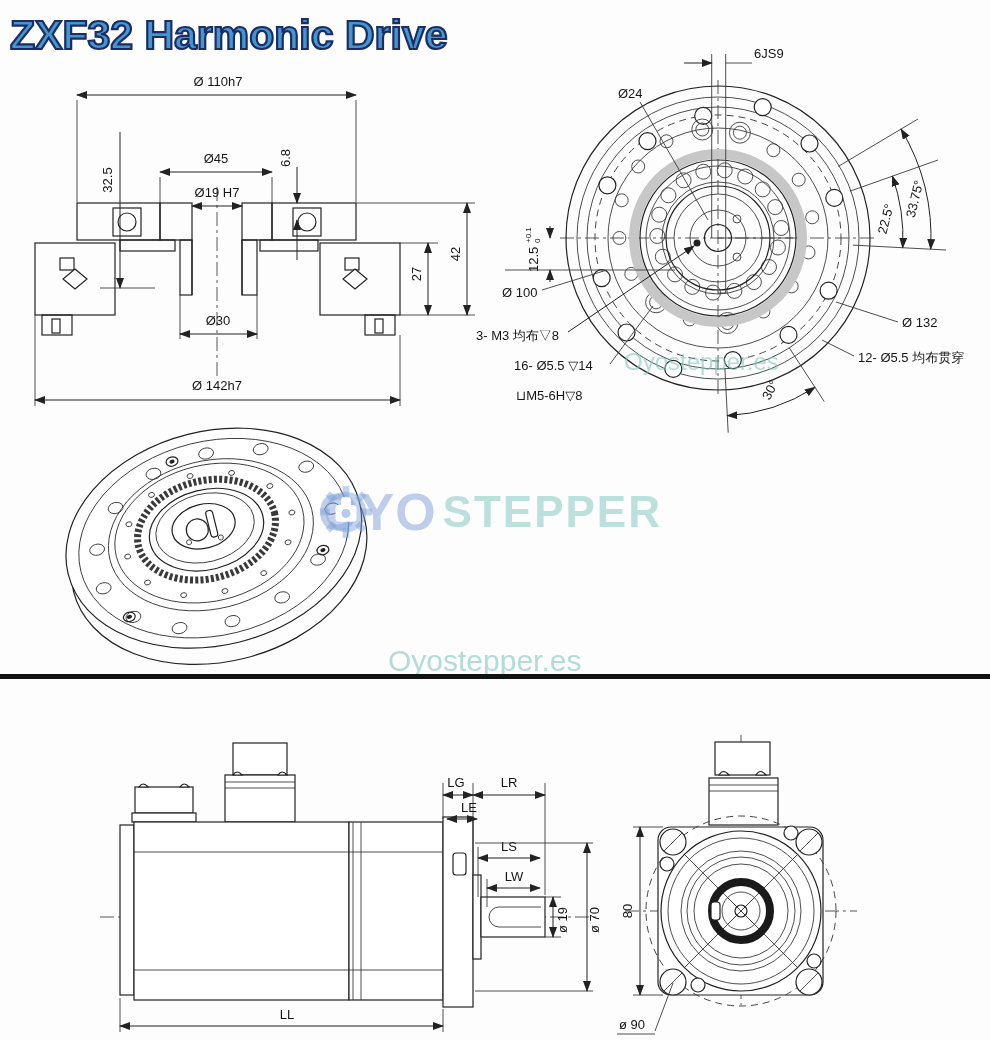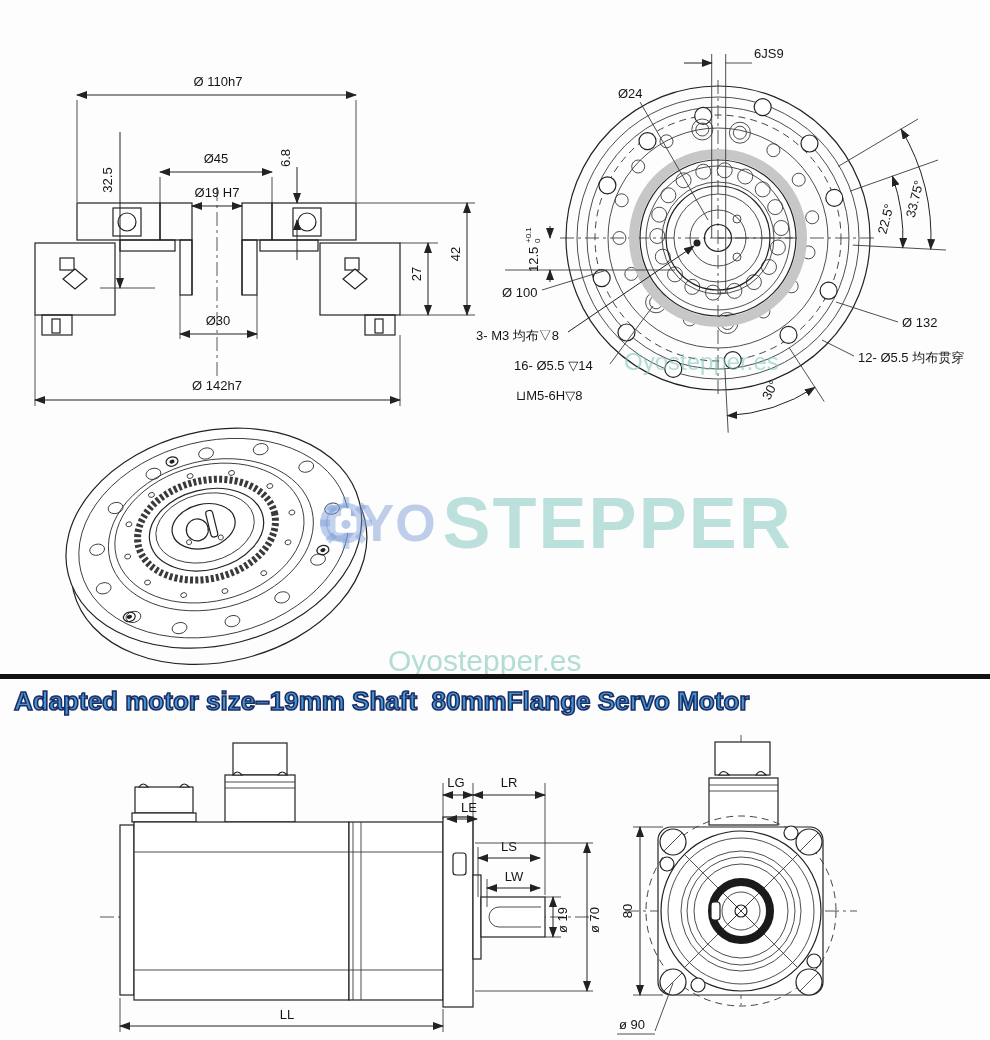--- a/index.html
+++ b/index.html
@@ -4,40 +4,41 @@
 <style>
   html,body{margin:0;padding:0;background:#ffffff;}
   #stage{position:relative;width:990px;height:1040px;background:#fdfdfd;overflow:hidden;
          font-family:"Liberation Sans",sans-serif;}
   .title{position:absolute;font-weight:800;color:#4496cf;-webkit-text-stroke:2.2px #1c2d66;
          letter-spacing:0px;white-space:pre;}
   #title1{left:10px;top:12px;font-size:41px;}
   #title2{left:14px;top:686px;font-size:26px;-webkit-text-stroke:1.6px #1c2d66;}
   .wm-row{position:absolute;left:318px;top:482px;display:flex;align-items:center;gap:6px;}
   .wm-left{font-size:52px;font-weight:800;color:rgba(125,158,216,0.50);letter-spacing:1px;}
-  .wm-right{font-size:72px;font-weight:800;color:rgba(135,201,191,0.55);letter-spacing:2px;}
+  .wm-right{font-size:44px;font-weight:800;color:rgba(135,201,191,0.55);letter-spacing:2px;}
   .wm-site{position:absolute;font-weight:400;color:rgba(130,198,188,0.60);}
   #wm-site-1{left:624px;top:348px;font-size:24px;}
   #wm-site-2{left:388px;top:644px;font-size:30px;}
   #divider{position:absolute;left:0;top:674px;width:990px;height:5px;background:#121212;}
   svg{position:absolute;overflow:visible;}
   .dim{stroke:#222;stroke-width:1;fill:none;}
   .thin{stroke:#3a3a3a;stroke-width:0.9;fill:none;}
   .part{stroke:#222;stroke-width:1.2;fill:none;}
   .cl{stroke:#444;stroke-width:0.9;fill:none;stroke-dasharray:14 4 3 4;}
   .dash{stroke:#444;stroke-width:1;fill:none;stroke-dasharray:7 5;}
   .dt{font-family:"Liberation Sans",sans-serif;font-size:13px;fill:#151515;}
   .dts{font-family:"Liberation Sans",sans-serif;font-size:8px;fill:#151515;}
   .white{fill:#ffffff;}
 </style>
 </head>
 <body>
 
 <div id="stage">
 
+  <div id="title1" class="title">ZXF32 Harmonic Drive</div>
 
   <svg style="left:20px;top:62px" width="470" height="362" viewBox="0 0 470 362">
     <defs>
       <marker id="aw1" markerWidth="11" markerHeight="8" refX="10" refY="4" orient="auto-start-reverse" markerUnits="userSpaceOnUse">
         <path d="M0,0 L11,4 L0,8 z" fill="#222"></path>
       </marker>
       <pattern id="hA" width="6" height="6" patternUnits="userSpaceOnUse">
         <path d="M0,6 L6,0" stroke="#666" stroke-width="0.8"></path>
       </pattern>
       <pattern id="hB" width="6" height="6" patternUnits="userSpaceOnUse">
@@ -353,21 +354,20 @@
       <rect x="12.5" y="15" width="15" height="12" rx="2.5" fill="#ffffff"></rect>
       <rect x="16.5" y="9.5" width="7" height="6.5" rx="1.5" fill="#ffffff"></rect>
       <circle cx="20" cy="21" r="3.2" fill="rgba(125,158,216,0.55)"></circle>
     </svg>
     <span class="wm-right">STEPPER</span>
   </div>
   <div id="wm-site-1" class="wm-site">Oyostepper.es</div>
   <div id="wm-site-2" class="wm-site">Oyostepper.es</div>
 
   <div id="divider"></div>
-  <div id="title2" class="title">Adapted motor size–19mm Shaft  80mmFlange Servo Motor</div>
 
   <svg style="left:95px;top:735px" width="520" height="305" viewBox="0 0 520 305">
     <defs>
       <marker id="aw4" markerWidth="11" markerHeight="8" refX="10" refY="4" orient="auto-start-reverse" markerUnits="userSpaceOnUse">
         <path d="M0,0 L11,4 L0,8 z" fill="#222"></path>
       </marker>
     </defs>
     <g>
       <line class="cl" x1="5" y1="182" x2="505" y2="182"></line>
 

